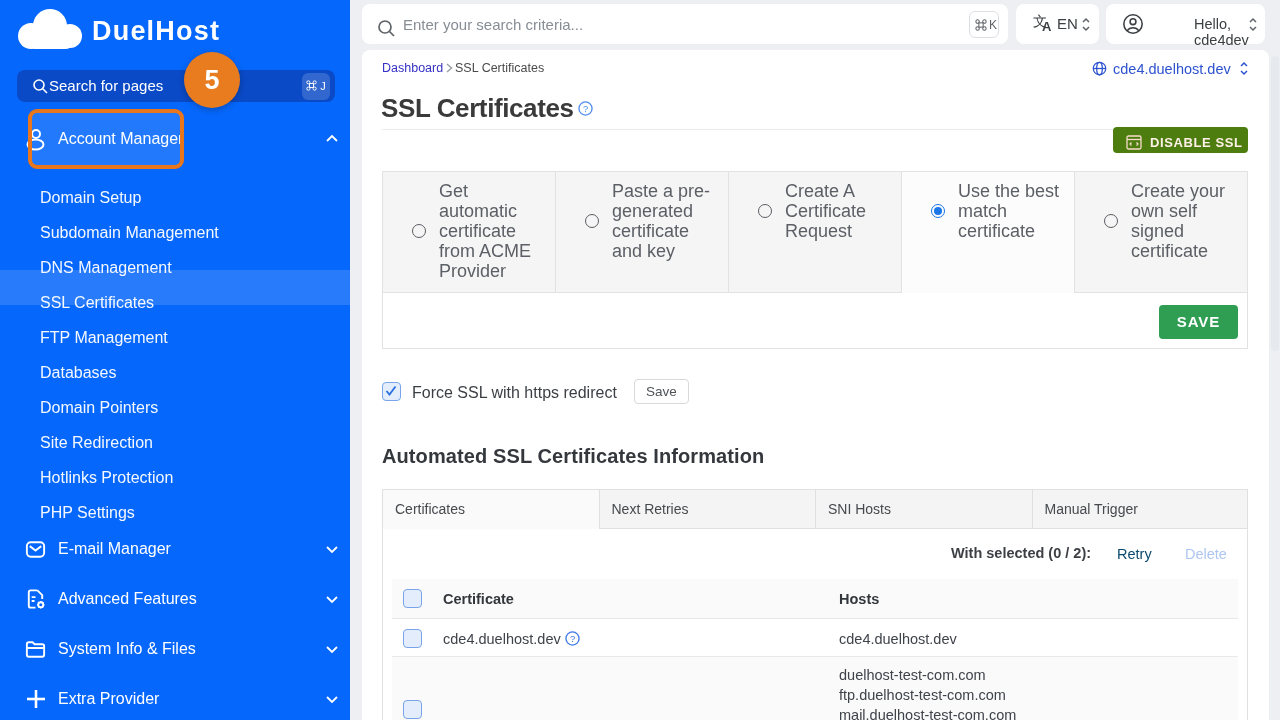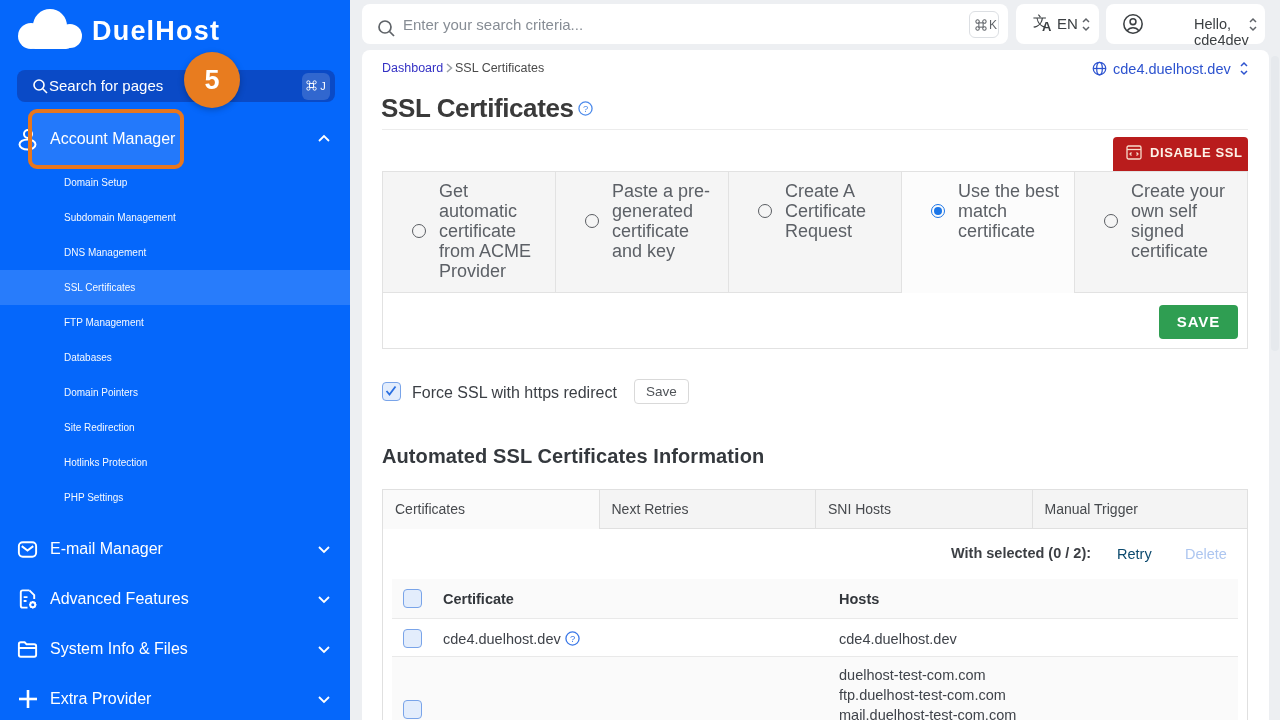--- a/index.html
+++ b/index.html
@@ -6,43 +6,43 @@
   html,body { width:1280px; height:720px; overflow:hidden; }
   body { font-family:"Liberation Sans", sans-serif; background:#edeff2; position:relative; }
   .abs { position:absolute; }
 
   
   #sidebar { position:absolute; left:0; top:0; width:350px; height:720px; background:#0567fb; color:#fff; }
   #logo-text { position:absolute; left:92px; top:16px; font-size:27px; font-weight:bold; letter-spacing:1.2px; color:#fff; }
   #sb-search { position:absolute; left:17px; top:70px; width:318px; height:32px; background:#0a4ac6; border-radius:8px; }
   #sb-search .txt { position:absolute; left:32px; top:7px; font-size:15px; color:#fff; }
   #sb-kj { position:absolute; left:285px; top:3px; width:28px; height:27px; background:rgba(255,255,255,0.16); border-radius:6px; color:#fff; font-size:11px; text-align:center; line-height:27px; }
-  .mitem { position:absolute; left:0; width:350px; height:50px;text-align:right; }
+  .mitem { position:absolute; left:8px; width:350px; height:50px;text-align:right; }
   .mitem .lbl { position:absolute; left:50px; top:50%; transform:translateY(-50%); font-size:16px; color:#fff; }
   .mitem svg.icn { position:absolute; left:16px; top:50%; transform:translateY(-50%); }
   .mitem svg.chv { position:absolute; left:316px; top:50%; transform:translateY(-50%); }
-  .sitem { position:absolute; left:64px; font-size:10px; color:rgba(255,255,255,0.96); transform:translateY(-50%); white-space:nowrap; }
+  .sitem { position:absolute; left:40px; font-size:16px; color:rgba(255,255,255,0.96); transform:translateY(-50%); white-space:nowrap;margin-top:16px; }
   #ssl-row { position:absolute; left:0; top:270px; width:350px; height:35px; background:rgba(255,255,255,0.14); }
   #hl-box { position:absolute; left:28px; top:109px; width:156px; height:60px; border:4px solid #e8761d; border-radius:9px; background:rgba(255,255,255,0.12); }
   #badge5 { position:absolute; left:184px; top:52px; width:56px; height:56px; border-radius:50%; background:#e87c1f; color:#fff; font-size:27px; font-weight:bold; text-align:center; line-height:56px; box-shadow:0 2px 6px rgba(0,0,0,0.25); }
 
   
   .tcard { position:absolute; top:4px; height:40px; background:#fff; border-radius:8px; }
   #t-search { left:362px; width:646px; }
   #t-search .ph { position:absolute; left:41px; top:12px; font-size:15px; color:#878d95; }
   #t-kk { position:absolute; left:607px; top:7px; width:30px; height:27px; border:1px solid #dcdfe3; border-radius:6px; }
   #t-en { left:1016px; width:83px; }
   #t-user { left:1106px; width:159px; }
 
   
   #main { position:absolute; left:362px; top:50px; width:907px; height:670px; background:#fff; border-radius:8px 8px 0 0; }
   .crumb { position:absolute; top:61px; font-size:12.5px; }
   #title { position:absolute; left:381px; top:93px; font-size:26px; font-weight:bold; color:#3a3a3a; letter-spacing:-0.4px; }
   #divider1 { position:absolute; left:382px; top:129px; width:866px; height:1px; background:#ececec; }
-  #btn-disable { position:absolute; left:1113px; top:137px; width:135px; height:43px; background:#b91c1c; border-radius:4px; color:#fdf0e6; }
+  #btn-disable { position:absolute; left:1113px; top:127px; width:135px; height:26px; background:#4d7c0f; border-radius:4px; color:#fdf0e6; }
   #btn-disable span { position:absolute; left:37px; top:8px; font-size:13px; font-weight:bold; letter-spacing:0.6px; }
 
   
   #opt-box { position:absolute; left:382px; top:171px; width:866px; height:178px; border:1px solid #e2e2e2; }
   .ocell { position:absolute; top:0; height:121px; background:#f5f5f5; border-right:1px solid #e2e2e2; border-bottom:1px solid #e2e2e2; }
   .ocell.sel { background:#fcfcfc; border-bottom:none; }
   .ocell .otxt { position:absolute; left:56px; top:9px; font-size:18px; line-height:20px; color:#5c6066; }
   .radio { position:absolute; left:29px; width:14px; height:14px; border:1.5px solid #5a5d62; border-radius:50%; background:transparent; }
   .radio.on { border-color:#1b76e8; }
   .radio.on::after { content:""; position:absolute; left:1.5px; top:1.5px; width:8px; height:8px; border-radius:50%; background:#1b76e8; }

